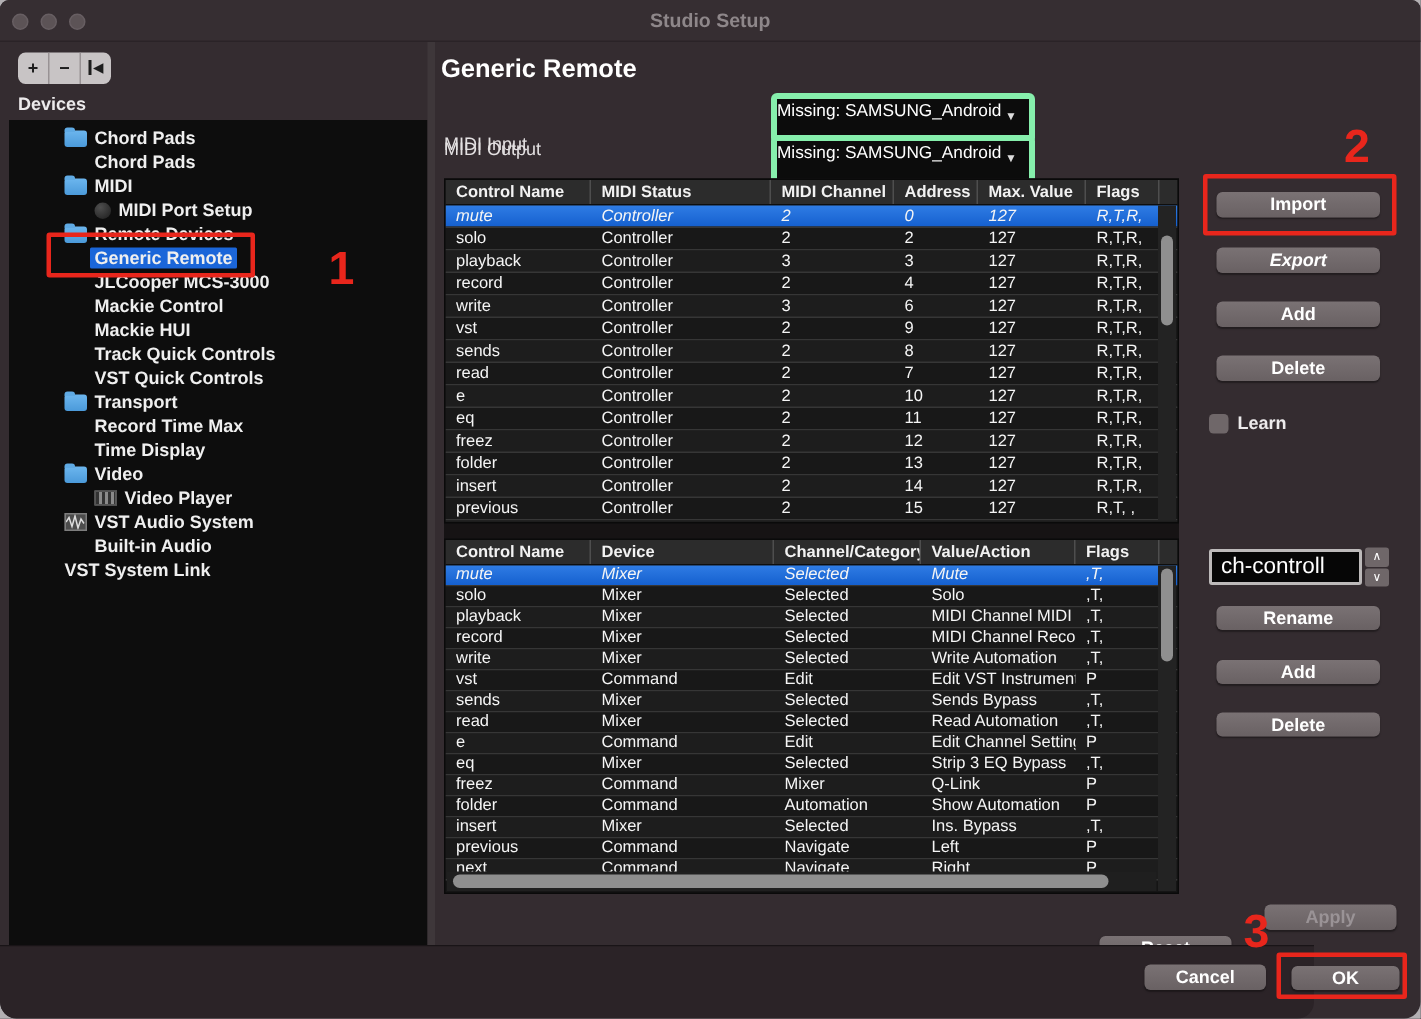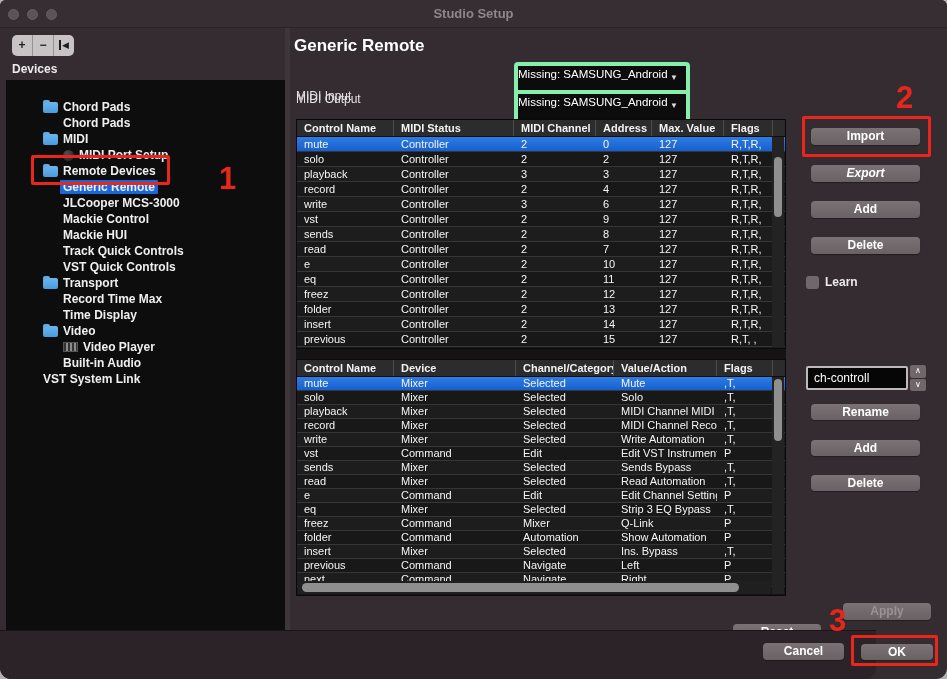--- a/index.html
+++ b/index.html
@@ -11,21 +11,21 @@
   .titlebar .title { position:absolute; left:0; right:0; top:6px; text-align:center; font-weight:bold; font-size:13px; color:#8e878a; }
   .traffic { position:absolute; left:8px; top:9px; display:flex; gap:8px; }
   .traffic span { width:11px; height:11px; border-radius:50%; background:#5c5356; border:1px solid #675e62; }
 
   
   .seg { position:absolute; left:12px; top:35px; width:62px; height:21px; background:#c8c4c5; border-radius:5px; display:flex; overflow:hidden; }
   .seg > div { flex:1; text-align:center; line-height:20px; font-size:12px; font-weight:bold; color:#1d1d1d; border-right:1px solid #989294; cursor:default; }
   .seg > div:last-child { border-right:none; font-size:9px; }
   .seg .skip b { border-left:2px solid #1d1d1d; padding-left:1px; font-weight:normal; }
   .devices-label { position:absolute; left:12px; top:62px; font-size:12px; font-weight:bold; color:#eceaeb; }
-  .tree-panel { position:absolute; left:6px; top:80px; width:279px; height:550px; background:#0d0d0d; padding-top:19px; overflow:hidden; }
+  .tree-panel { position:absolute; left:6px; top:80px; width:279px; height:550px; background:#0d0d0d; padding-top:4px; overflow:hidden; }
   .splitter { position:absolute; left:285px; top:28px; width:5px; height:602px; background:#3e373a; }
   .tree-item { display:flex; align-items:center; height:16px; color:#efefef; font-size:12px; font-weight:bold; white-space:nowrap; }
   .indent-0,.indent-1 { padding-left:37px; }
   .indent-2 { padding-left:57px; }
   .ticon { display:inline-block; margin-right:5px; flex:none; }
   .icon-folder { width:15px; height:11px; background:linear-gradient(180deg,#6cb6ee,#4b9ada); border-radius:2px; position:relative; }
   .icon-folder::before { content:""; position:absolute; left:0; top:-2px; width:7px; height:3px; background:#5faae4; border-radius:2px 2px 0 0; }
   .icon-midi-port { width:11px; height:11px; border-radius:50%; background:radial-gradient(circle at 35% 30%,#4f4f4f,#1c1c1c); }
   .icon-video { width:15px; height:10px; background:#8a8a8a; border:1px solid #555;
     background-image:linear-gradient(90deg,#333 2px,transparent 2px); background-size:4px 100%; }
@@ -42,35 +42,35 @@
 
   .dtable { position:absolute; left:0; width:490px; background:#151515; border:1px solid #0a0a0a; overflow:hidden; }
   .dtable.upper { top:0; height:230px; }
   .dtable.lower { top:240px; height:237px; }
   .thead { display:flex; height:17px; background:#2c2c2c; border-bottom:1px solid #0e0e0e; }
   .thcell { font-size:11px; font-weight:bold; color:#f2f2f2; line-height:16px; padding-left:7px; border-right:1px solid #4e4e4e; overflow:hidden; white-space:nowrap; }
   .trow { display:flex; border-bottom:1px solid #363636; background:#181818; }
   .trow:nth-child(odd) { background:#1d1d1d; }
   .upper .trow { height:15px; line-height:14px; }
   .lower .trow { height:14px; line-height:13px; }
-  .trow.selected { background:linear-gradient(180deg,#2f7ce4,#1560cf); }
+  .trow.selected { background:linear-gradient(180deg,#2f7ce4,#1560cf);font-style:italic; }
   .tcell { font-size:11px; color:#f5f5f5; padding-left:7px; overflow:hidden; white-space:nowrap; }
   .uc0{width:97px}.uc1{width:120px}.uc2{width:82px}.uc3{width:56px}.uc4{width:72px}.uc5{width:49px}
   .lc0{width:97px}.lc1{width:122px}.lc2{width:98px}.lc3{width:103px}.lc4{width:56px}
   .vrail { position:absolute; right:1px; top:17px; bottom:1px; width:12px; background:#232323; }
   .vthumb { position:absolute; left:2px; width:8px; border-radius:4px; background:#8f8f8f; }
   .hrail { position:absolute; left:1px; right:14px; bottom:1px; height:13px; background:#1f1f1f; }
   .hthumb { position:absolute; left:4px; top:2px; width:437px; height:9px; border-radius:5px; background:#8f8f8f; }
 
   
   .btn { position:absolute; background:linear-gradient(180deg,#7a7274,#696163); border-radius:4px; color:#fff; font-size:12px; font-weight:bold; text-align:center; box-shadow:0 1px 1px rgba(0,0,0,.35); cursor:default; }
   .btn.disabled { color:#9a9396; }
   .checkbox { position:absolute; left:806px; top:276px; width:13px; height:13px; background:#6f6769; border-radius:3px; }
   .checkbox-label { position:absolute; left:825px; top:275px; font-size:12px; font-weight:bold; color:#eceaeb; }
-  .name-field { position:absolute; left:806px; top:366px; width:102px; height:24px; background:#060606; border:2px solid #bdbaba; border-radius:2px; color:#fff; font-size:12px; line-height:20px; padding-left:6px; overflow:hidden; }
+  .name-field { position:absolute; left:806px; top:366px; width:102px; height:24px; background:#060606; border:2px solid #bdbaba; border-radius:2px; color:#fff; font-size:15px; line-height:20px; padding-left:6px; overflow:hidden; }
   .spinner { position:absolute; left:910px; top:365px; width:16px; height:26px; display:flex; flex-direction:column; gap:1px; }
   .spinner div { flex:1; background:#6f6769; color:#fff; font-size:8px; text-align:center; line-height:12px; border-radius:2px; }
 
   
   .bottombar { position:absolute; left:0; top:630px; width:876px; height:49px; background:#2b2327; border-top:1px solid #191417; border-radius:0 0 11px 11px; }
 
   
   .ann-box { position:absolute; border:3px solid #e8261c; border-radius:2px; pointer-events:none; }
   .ann-num { position:absolute; color:#e8261c; font-size:31px; font-weight:bold; line-height:1; pointer-events:none; }
 </style>
@@ -142,20 +142,28 @@
       <div class="tree-item indent-2">
         <span class="">Time Display</span>
       </div>
       <div class="tree-item indent-1">
         <span class="ticon icon-folder"></span>
         <span class="">Video</span>
       </div>
       <div class="tree-item indent-2">
         <span class="ticon icon-video"></span>
         <span class="">Video Player</span>
+      </div>
+      <div class="tree-item indent-1">
+        <span class="ticon icon-audio">
+          <svg width="13" height="10">
+            <path d="M0 5 L2 2 L4 8 L6 1 L8 9 L10 3 L12 6" stroke="#ddd" stroke-width="1" fill="none"></path>
+          </svg>
+        </span>
+        <span class="">VST Audio System</span>
       </div>
       <div class="tree-item indent-2">
         <span class="">Built-in Audio</span>
       </div>
       <div class="tree-item indent-0">
         <span class="">VST System Link</span>
       </div>
     </div>
   <div class="splitter"></div>
 

